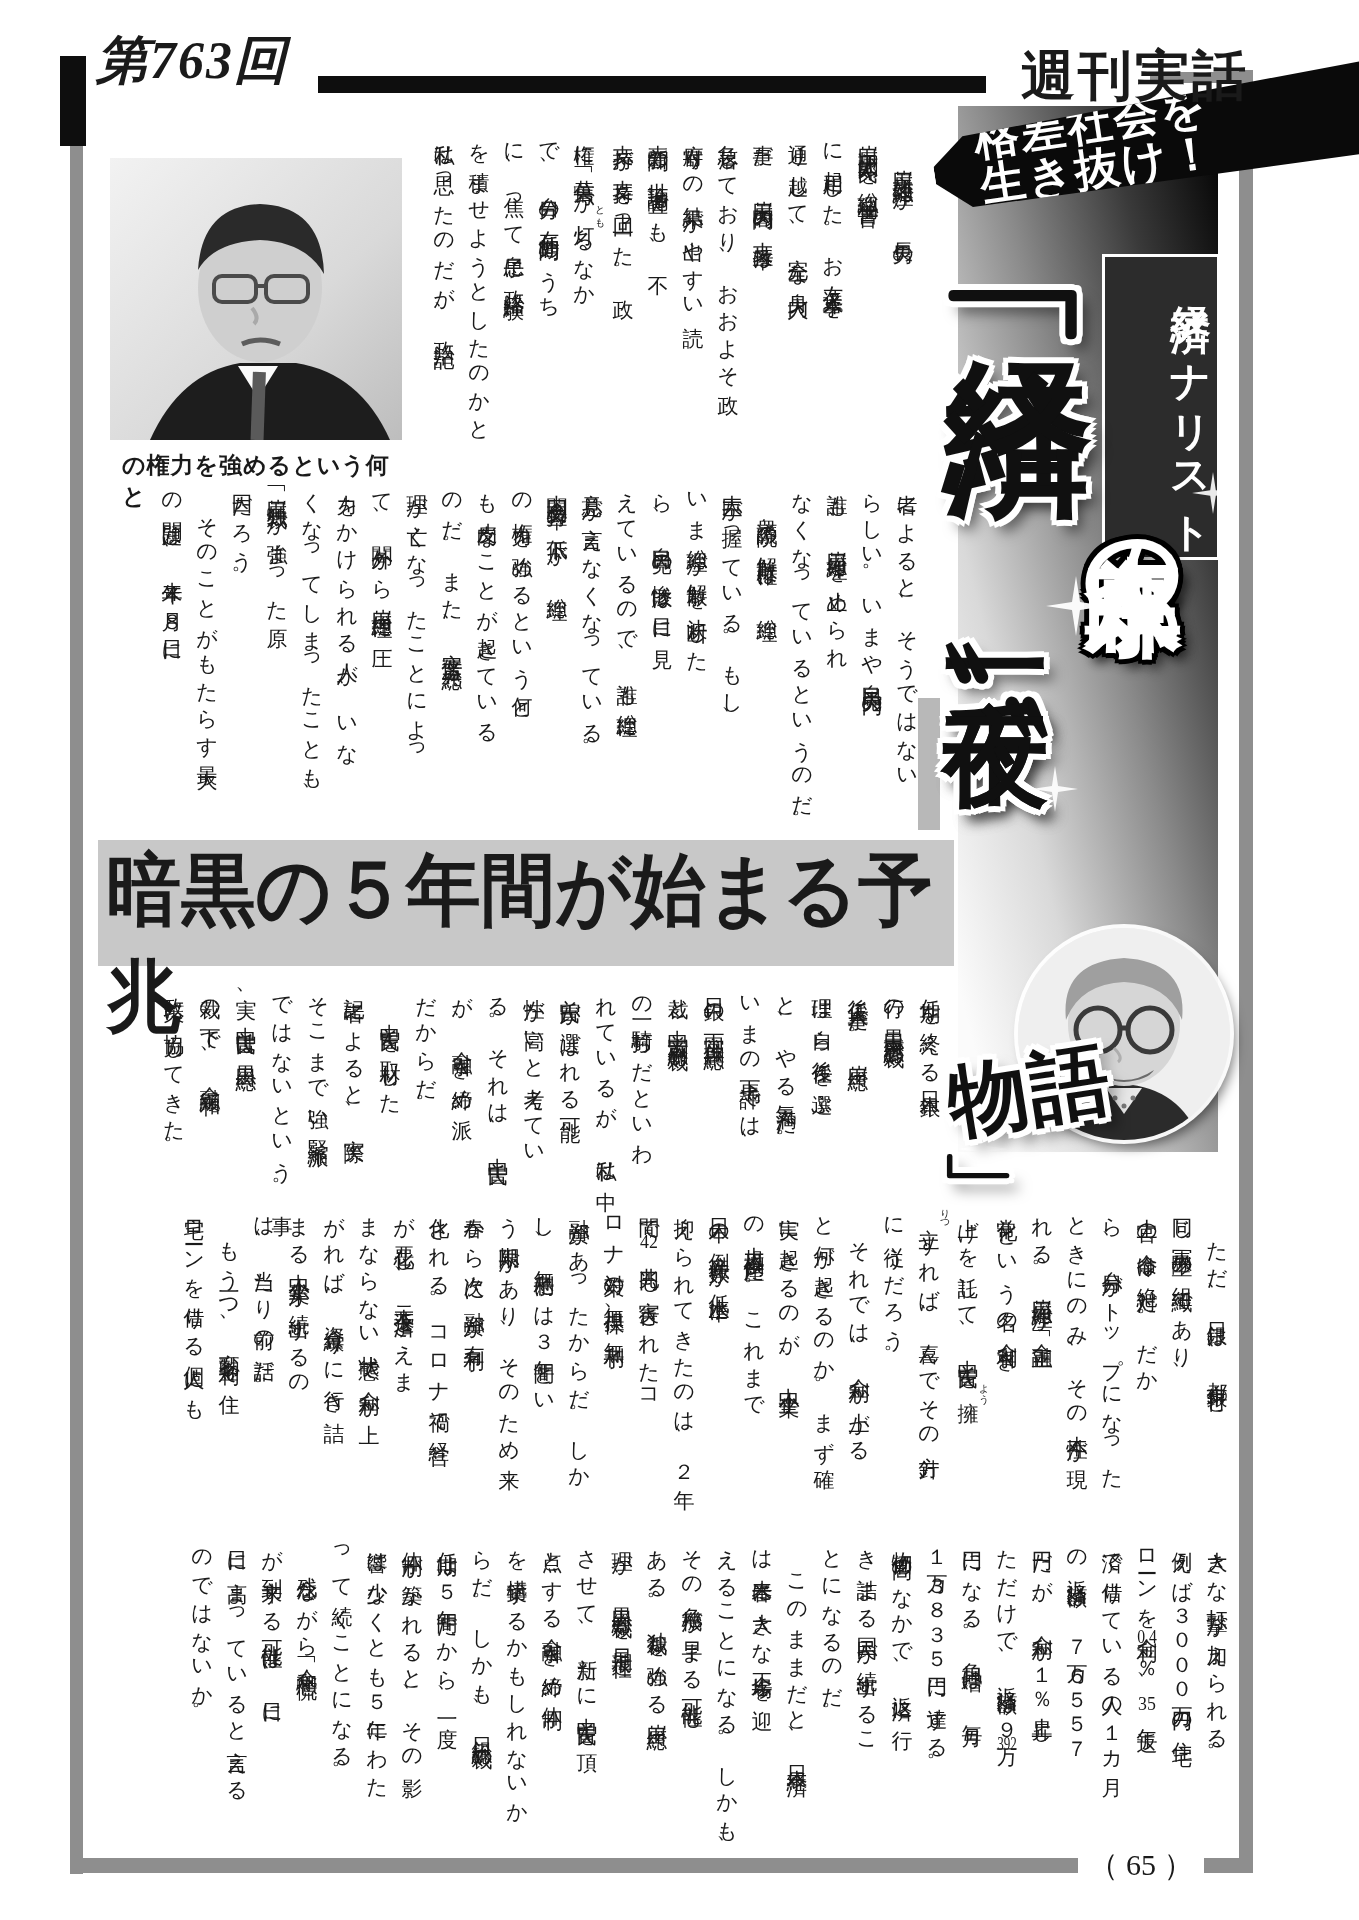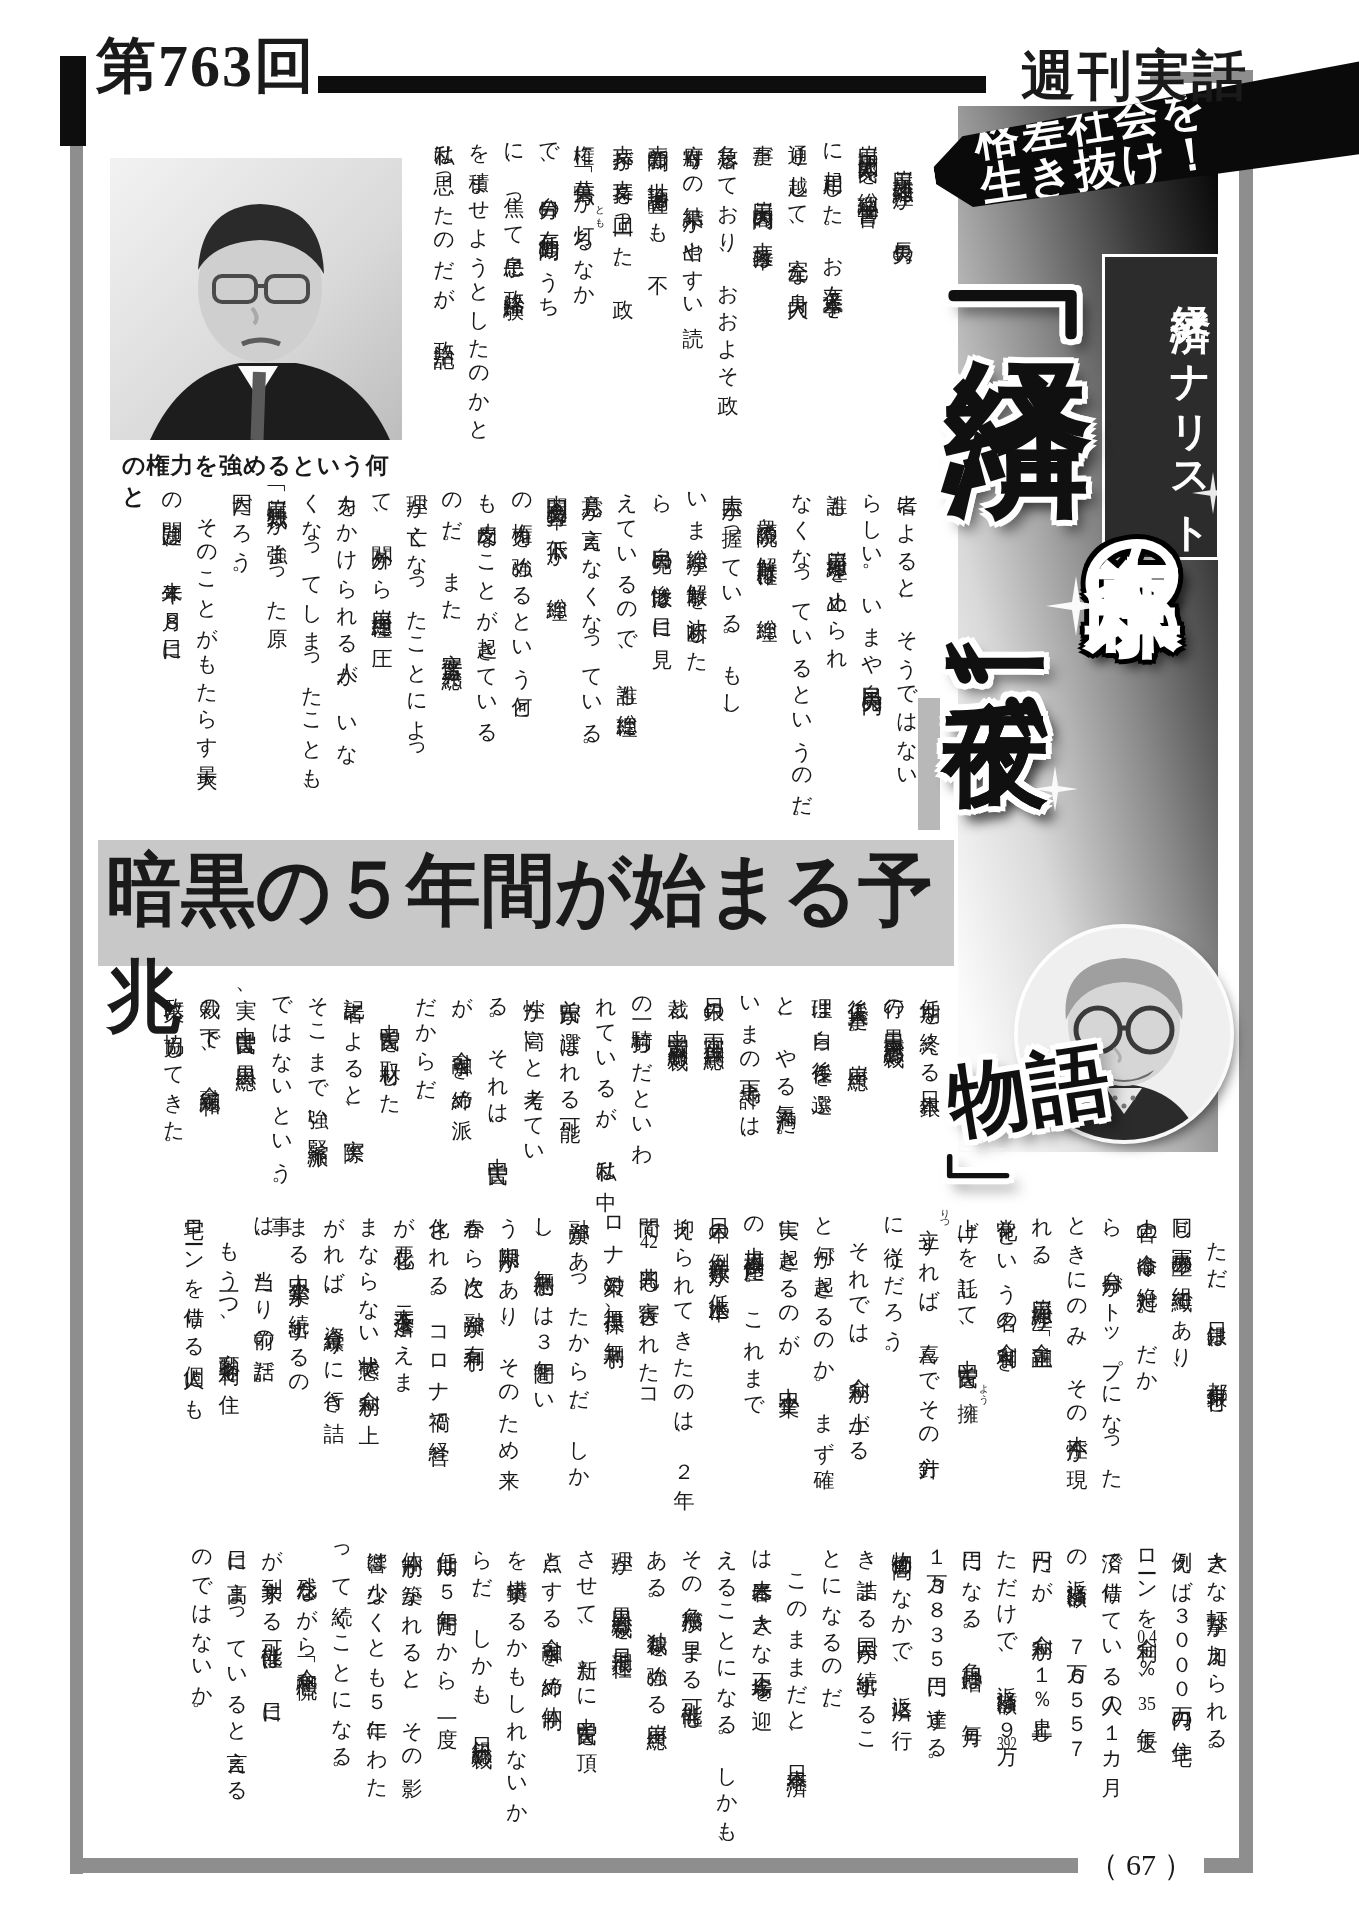--- a/index.html
+++ b/index.html
@@ -9,21 +9,21 @@
   
   .bar{background:#8e8e8e;}
   #corner-black{left:60px;top:56px;width:26px;height:90px;background:#0e0e0e;}
   #rule-top{left:318px;top:76px;width:668px;height:17px;background:#0e0e0e;}
   #rule-top-right{left:1150px;top:72px;width:103px;height:11px;}
   #frame-left{left:70px;top:64px;width:13px;height:1810px;}
   #frame-right{left:1239px;top:70px;width:14px;height:1800px;}
   #frame-bottom-a{left:83px;top:1858px;width:999px;height:15px;}
   #frame-bottom-b{left:1200px;top:1858px;width:53px;height:15px;}
   
-  #issue-title{left:96px;top:26px;font-size:60px;font-weight:bold;letter-spacing:2px;z-index:8;}
+  #issue-title{left:96px;top:26px;font-size:52px;font-weight:bold;letter-spacing:2px;z-index:8;font-style:italic;}
   #magazine-name{left:976px;top:40px;font-size:54px;font-weight:bold;letter-spacing:3px;
                  font-family:"Liberation Sans","DejaVu Sans",sans-serif;z-index:8;margin-left:45px;}
   
   #kishida-photo{left:110px;top:158px;width:292px;height:282px;overflow:hidden;background:#e8e8e8;}
   #photo-caption{left:122px;top:450px;width:290px;font-size:23px;font-weight:bold;
                  font-family:"Liberation Sans","DejaVu Sans",sans-serif;letter-spacing:1px;}
   
   .dan{writing-mode:vertical-rl;text-orientation:mixed;}
   .dan p{margin:0;font-size:21px;letter-spacing:3.5px;line-height:35px;white-space:nowrap;}
   #dan1{left:414px;top:128px;width:506px;height:322px;}
@@ -296,15 +296,15 @@
       <circle cx="132" cy="102" r="22" fill="none" stroke="#3a3a3a" stroke-width="5"></circle>
       <line x1="102" y1="100" x2="110" y2="100" stroke="#3a3a3a" stroke-width="5"></line>
       <path d="M76 142 Q106 162 136 142 Q130 152 106 154 Q82 152 76 142 Z" fill="#6b6b6b"></path>
       <path d="M96 120 Q106 130 100 134" fill="none" stroke="#b0b0b0" stroke-width="3"></path>
     </svg>
   </div>
 
   <div class="abs outline-white" id="series-story">物語</div>
   <div class="abs vtext outline-white" id="series-bracket">」</div>
 
-  <div class="abs" id="page-number">（ 67 ）</div>
+  <div class="abs" id="page-number">（ 65 ）</div>
 
 </div>
 
 </body></html>

